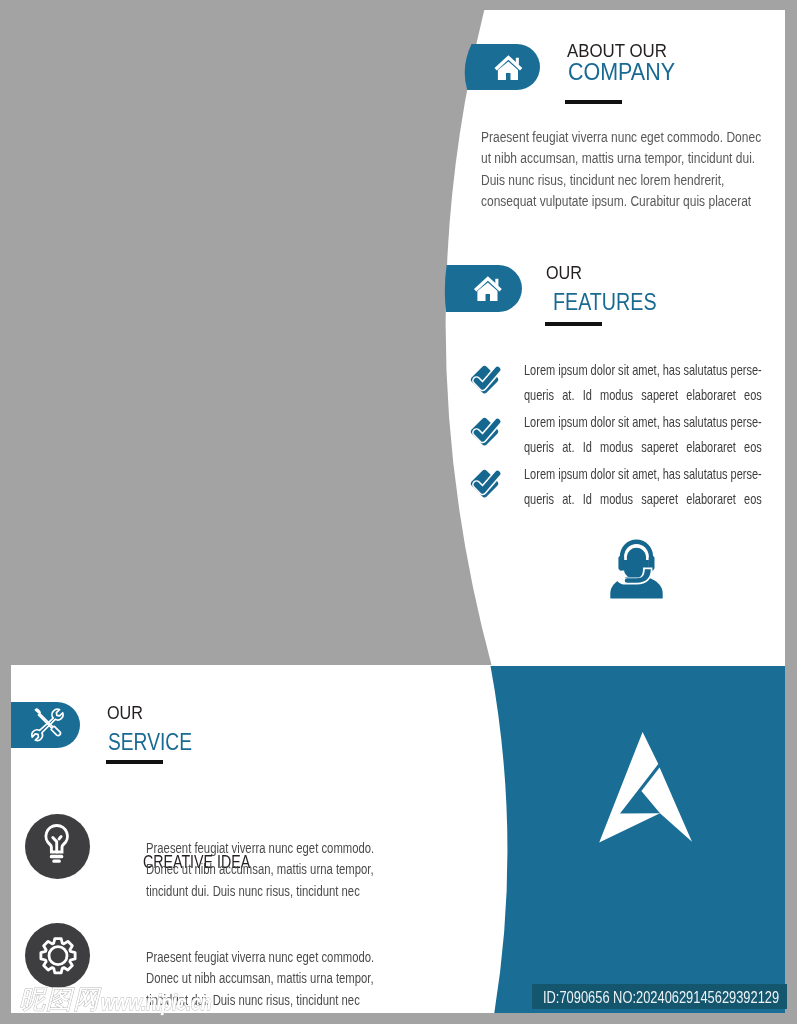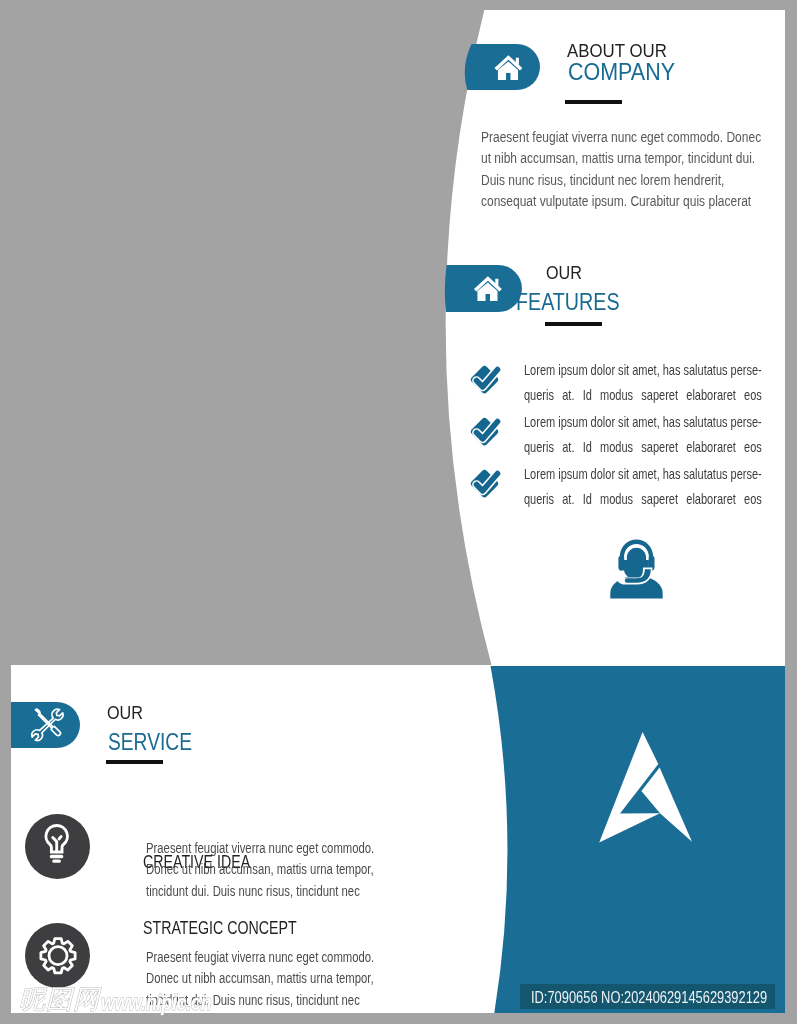--- a/index.html
+++ b/index.html
@@ -60,21 +60,21 @@
   <svg class="abs" style="left:444px;top:265px" width="78" height="47" viewBox="0 0 78 47">
     <path d="M 2.6 0 L 54.5 0 A 23.5 23.5 0 0 1 54.5 47 L 2.0 47 Q -0.6 23.5 2.6 0 Z" fill="#1a6e96"></path>
     <g fill="#ffffff" transform="translate(30.2,11.5)">
       <use href="#homeicon"></use>
     </g>
   </svg>
 
   <div class="abs" style="left:546px;top:263.2px">
     <span class="sq eyebrow" style="transform:scaleX(.844)">OUR</span>
     </div>
-  <div class="abs" style="left:516px;top:290.0px">
+  <div class="abs" style="left:553px;top:290.0px">
     <span class="sq headline" style="transform:scaleX(.820)">FEATURES</span>
     </div>
   <div class="abs rule" style="left:545px;top:322px;width:57px"></div>
 
   <svg width="0" height="0" style="position:absolute" aria-hidden="true">
     <defs>
       <g id="homeicon">
         <path d="M21.1 2.2 L24.2 2.2 L24.2 9.8 L21.1 7.0 Z"></path>
         <path d="M13.7 -0.2 L27.6 12.4 L25.3 14.9 L13.7 4.3 L2.1 14.9 L-0.2 12.4 Z"></path>
         <path d="M13.7 6.0 L23.3 14.6 L23.3 24.5 L15.8 24.5 L15.8 17.5 L11.3 17.5 L11.3 24.5 L3.2 24.5 L3.2 14.6 Z"></path>
@@ -223,33 +223,30 @@
     </div>
   <div class="abs svc-body" style="left:146px;top:838px;width:295px;transform:scaleX(.808)">Praesent feugiat viverra nunc eget commodo. Donec ut nibh accumsan, mattis urna tempor, tincidunt dui. Duis nunc risus, tincidunt nec</div>
 
   <svg class="abs" style="left:25px;top:923px" width="65" height="65" viewBox="0 0 65 65">
     <circle cx="32.5" cy="32.5" r="32.5" fill="#3e3e40"></circle>
     <g fill="none" stroke="#ffffff" stroke-width="2.8" stroke-linejoin="round">
       <path d="M28.70 20.22 L29.83 15.59 L36.17 15.59 L37.30 20.22 L38.79 20.84 L42.86 18.36 L47.34 22.84 L44.86 26.91 L45.48 28.40 L50.11 29.53 L50.11 35.87 L45.48 37.00 L44.86 38.49 L47.34 42.56 L42.86 47.04 L38.79 44.56 L37.30 45.18 L36.17 49.81 L29.83 49.81 L28.70 45.18 L27.21 44.56 L23.14 47.04 L18.66 42.56 L21.14 38.49 L20.52 37.00 L15.89 35.87 L15.89 29.53 L20.52 28.40 L21.14 26.91 L18.66 22.84 L23.14 18.36 L27.21 20.84 Z"></path>
       <circle cx="33" cy="32.7" r="9.0"></circle>
     </g>
   </svg>
-  <div class="abs" style="left:143px;top:920px">
-    <span class="sq svc-title" style="transform:scaleX(.799)">STRATEGIC CONCEPT</span>
-    </div>
   <div class="abs svc-body" style="left:146px;top:947px;width:295px;transform:scaleX(.808)">Praesent feugiat viverra nunc eget commodo. Donec ut nibh accumsan, mattis urna tempor, tincidunt dui. Duis nunc risus, tincidunt nec</div>
 
   <svg class="abs" style="left:596px;top:728px" width="100" height="120" viewBox="0 0 100 120">
 
     <path fill="#ffffff" d="M46.6 3.9 L62.3 36.0 L24.0 85.5 L64.0 85.2 L3.2 114.4 Z"></path>
 
     <path fill="#ffffff" d="M63.6 39.5 L96.0 113.8 L64.0 85.2 L45.4 63.0 Z"></path>
   </svg>
 
-  <div class="abs" style="left:520px;top:983.5px;width:255px;height:25px;background:#15566f">
+  <div class="abs" style="left:532px;top:983.5px;width:255px;height:25px;background:#15566f">
     <div class="abs" style="left:11px;top:5.5px">
       <span class="sq idbadge" style="transform:scaleX(.757)">ID:7090656 NO:20240629145629392129</span>
     </div>
   </div>
 
   <div class="abs" style="left:19px;top:986px">
     <span class="wm wm-cjk abs" style="left:0;top:0;transform:scaleX(1.0)">昵图网</span>
     <span class="wm wm-url abs" style="left:82px;top:6px;transform:scaleX(.81)">www.nipic.cn</span>
   </div>
 

